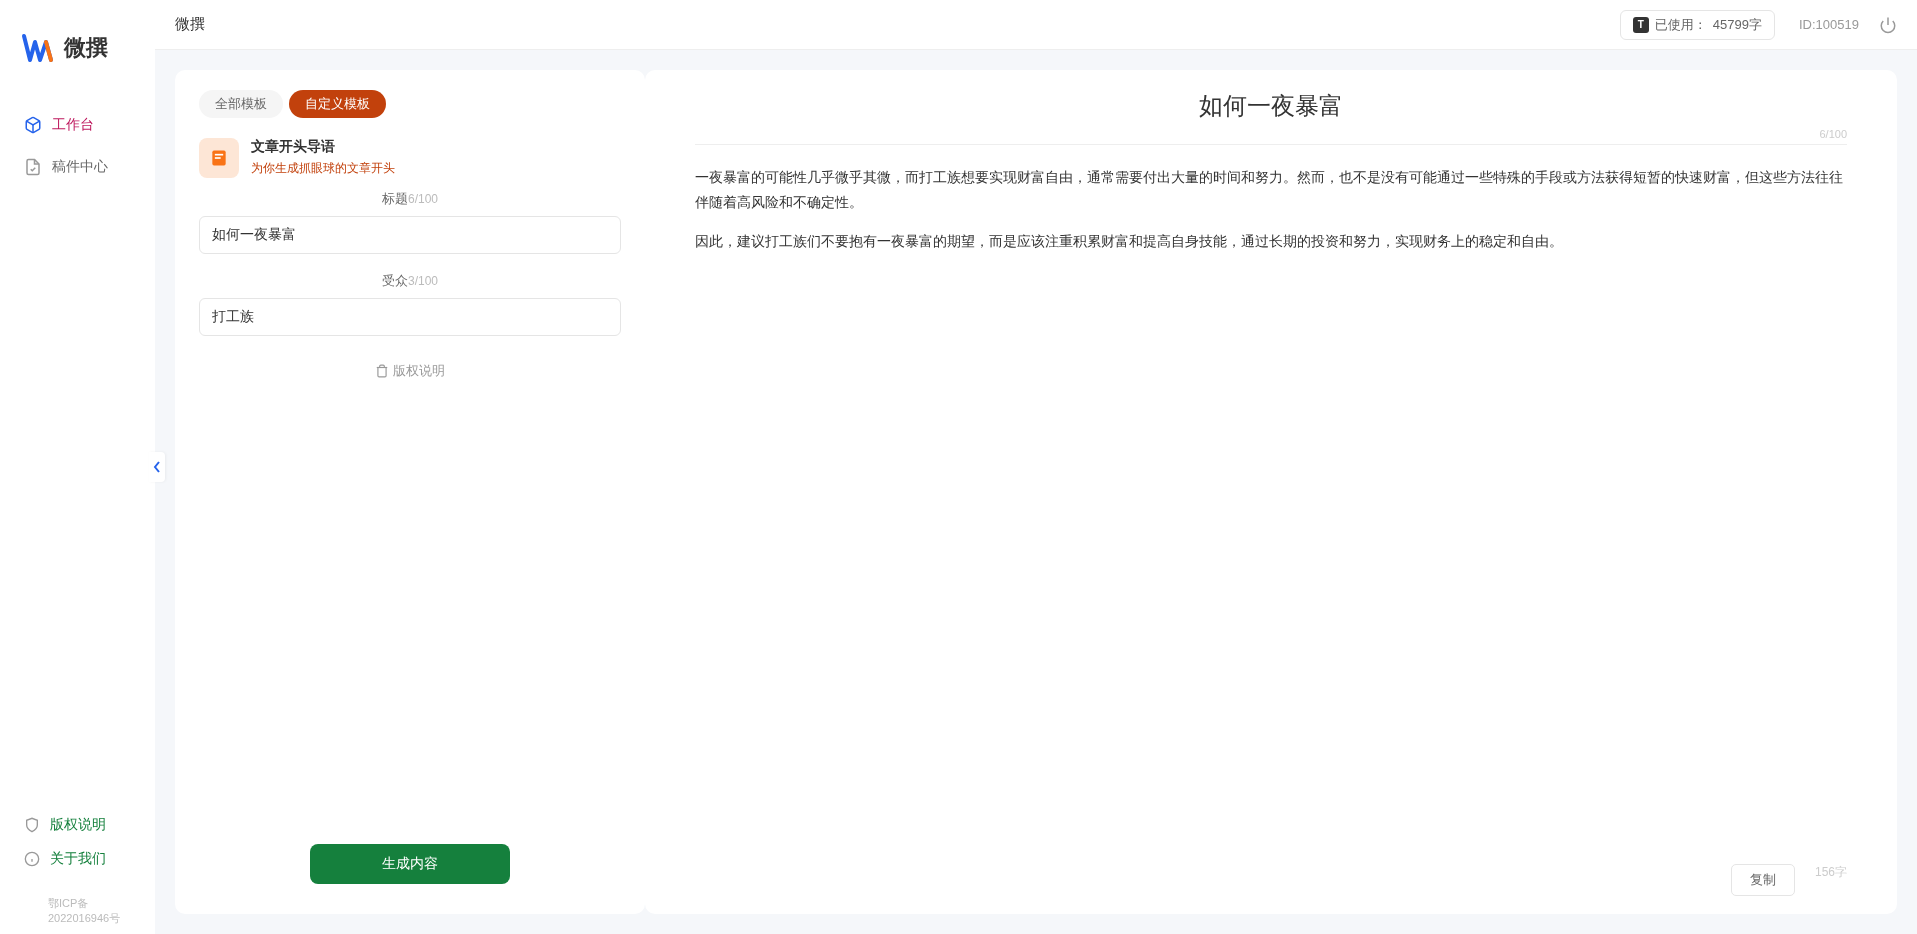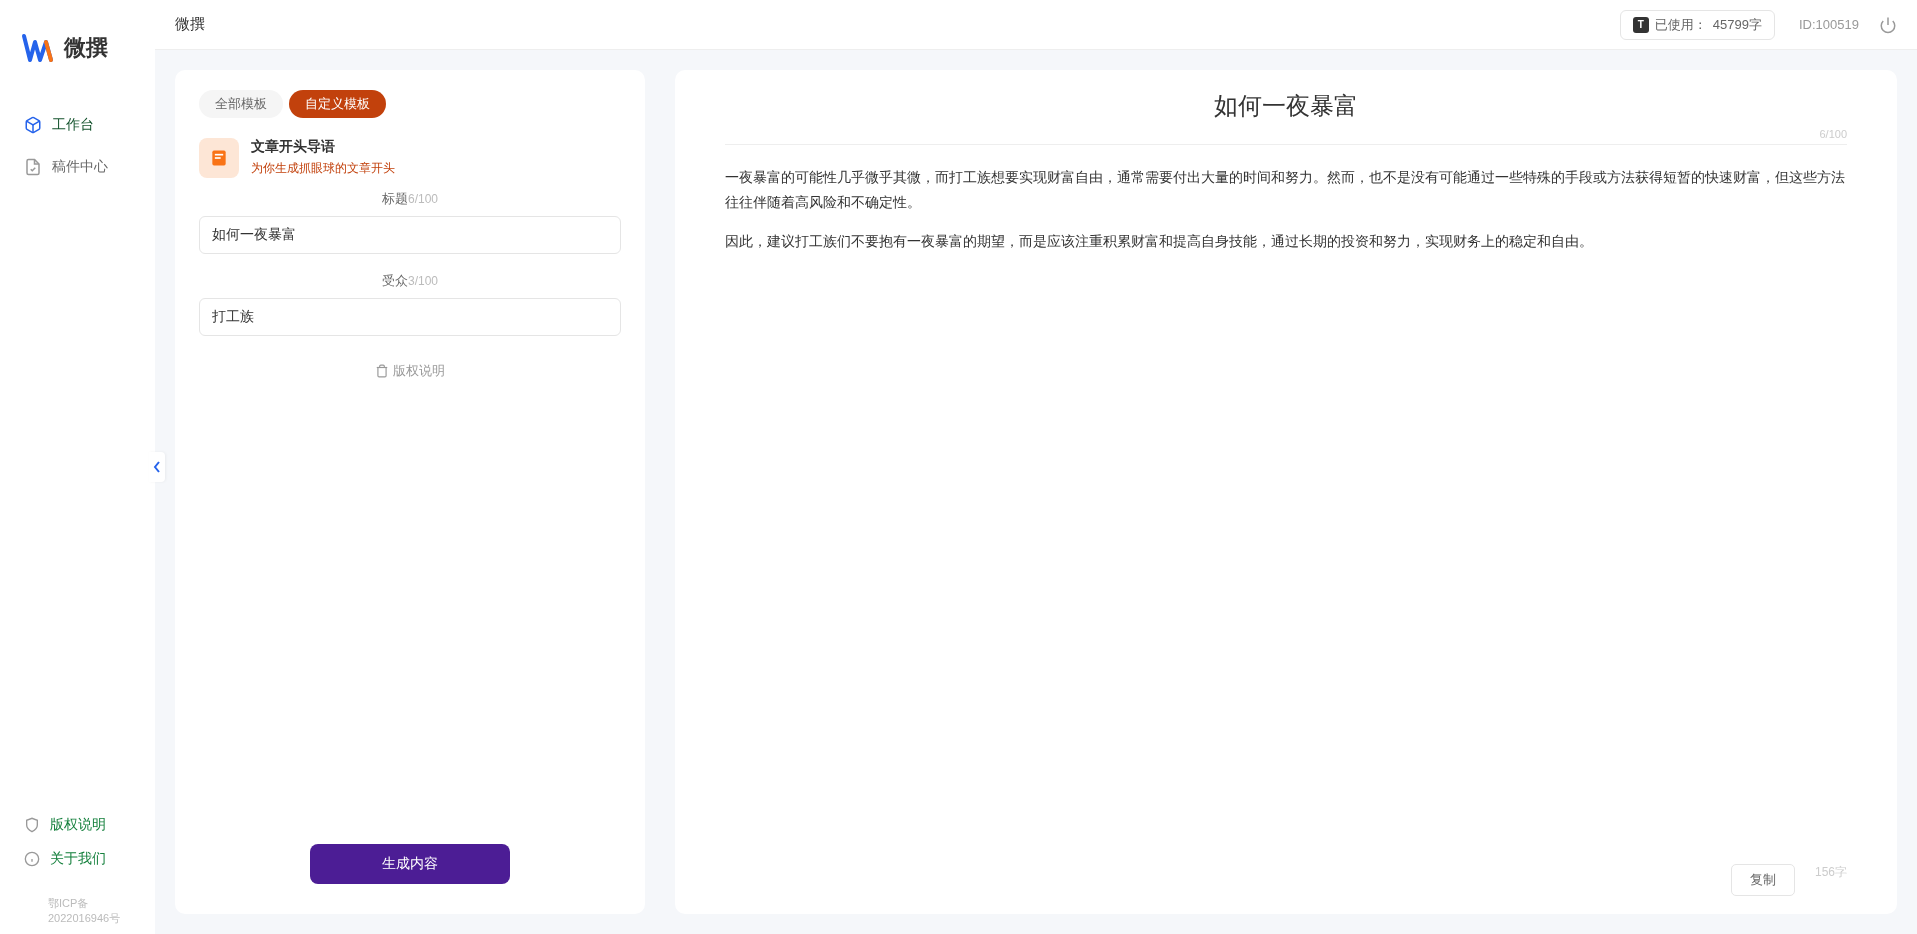--- a/index.html
+++ b/index.html
@@ -4,53 +4,53 @@
 <style>
 * { margin: 0; padding: 0; box-sizing: border-box; }
 body { font-family: -apple-system, BlinkMacSystemFont, "Segoe UI", "PingFang SC", "Microsoft YaHei", sans-serif; background: #f5f7fa; color: #333; font-size: 14px; }
 .app { display: flex; height: 100vh; }
 .sidebar { width: 155px; background: #fff; display: flex; flex-direction: column; position: relative; }
 .logo { padding: 30px 20px 40px; display: flex; align-items: center; gap: 8px; }
 .logo-icon { width: 36px; height: 36px; }
 .logo-text { font-size: 22px; font-weight: 600; color: #333; }
 .nav { flex: 1; padding: 0 12px; }
 .nav-item { display: flex; align-items: center; gap: 10px; padding: 10px 12px; border-radius: 6px; cursor: pointer; margin-bottom: 4px; color: #666; }
-.nav-item.active { color: #14532d; }
+.nav-item.active { color: #be185d; }
 .nav-item .icon { width: 18px; height: 18px; display: flex; align-items: center; justify-content: center; }
 .sidebar-footer { padding: 12px; }
 .footer-item { display: flex; align-items: center; gap: 10px; padding: 8px 12px; color: #15803d; cursor: pointer; }
 .icp { padding: 8px 16px; font-size: 11px; color: #bbb; margin-left: 32px; }
 .collapse-handle { position: absolute; right: -10px; top: 50%; transform: translateY(-50%); width: 16px; height: 30px; background: #fff; border-radius: 0 4px 4px 0; display: flex; align-items: center; justify-content: center; cursor: pointer; box-shadow: 1px 0 3px rgba(0,0,0,0.05); }
 .main { flex: 1; display: flex; flex-direction: column; }
 .topbar { height: 50px; background: #fff; display: flex; align-items: center; padding: 0 20px; border-bottom: 1px solid #eee; }
 .app-name { font-size: 15px; color: #333; }
 .topbar-spacer { flex: 1; }
 .usage-badge { display: flex; align-items: center; gap: 6px; padding: 5px 12px; border: 1px solid #e5e5e5; border-radius: 6px; margin-right: 24px; color: #666; font-size: 13px; }
 .usage-badge .t-icon { width: 16px; height: 16px; background: #333; color: #fff; border-radius: 3px; display: flex; align-items: center; justify-content: center; font-size: 10px; font-weight: bold; }
 .user-id { color: #999; font-size: 13px; margin-right: 20px; }
 .power-btn { width: 18px; height: 18px; cursor: pointer; color: #999; }
-.content { flex: 1; display: flex; gap: 30px; padding: 20px; overflow: hidden; }
+.content { flex: 1; display: flex; gap: 0; padding: 20px; overflow: hidden; }
 .panel { background: #fff; border-radius: 10px; display: flex; flex-direction: column; }
 .left-panel { width: 470px; padding: 20px 24px; }
 .right-panel { flex: 1; padding: 20px 50px; position: relative; }
 .tabs { display: flex; gap: 6px; margin-bottom: 20px; }
 .tab { padding: 5px 16px; border-radius: 14px; font-size: 13px; cursor: pointer; background: #f5f5f5; color: #666; }
 .tab.active { background: #c2410c; color: #fff; }
 .template-card { display: flex; gap: 12px; align-items: flex-start; margin-bottom: 12px; }
 .template-icon { width: 40px; height: 40px; background: #fde6d6; border-radius: 8px; display: flex; align-items: center; justify-content: center; color: #f97316; }
 .template-title { font-size: 14px; font-weight: 600; color: #333; margin-bottom: 4px; }
 .template-desc { font-size: 12px; color: #c2410c; }
 .form-group { margin-bottom: 18px; }
 .form-label-row { display: flex; justify-content: center; align-items: center; margin-bottom: 8px; }
 .form-label { font-size: 13px; color: #666; }
 .char-count { font-size: 12px; color: #bbb; }
 .form-input { width: 100%; padding: 10px 12px; border: 1px solid #e5e5e5; border-radius: 6px; font-size: 14px; color: #333; outline: none; }
 .clear-btn { display: flex; align-items: center; justify-content: center; gap: 4px; color: #999; font-size: 13px; cursor: pointer; padding: 8px; }
 .left-spacer { flex: 1; }
-.generate-btn { width: 200px; margin: 0 auto 10px; padding: 11px; background: #4c1d95; color: #fff; border: none; border-radius: 8px; font-size: 14px; cursor: pointer; }
+.generate-btn { width: 200px; margin: 0 auto 10px; padding: 11px; background: #15803d; color: #fff; border: none; border-radius: 8px; font-size: 14px; cursor: pointer; }
 .article-title { text-align: center; font-size: 24px; font-weight: 400; font-family: "SimSun", serif; margin-bottom: 6px; color: #333; }
 .title-count-row { display: flex; justify-content: flex-end; border-bottom: 1px solid #eee; padding-bottom: 4px; margin-bottom: 20px; }
 .title-count { font-size: 11px; color: #ccc; }
 .article-body { font-size: 14px; line-height: 1.8; color: #333; }
 .article-body p { margin-bottom: 14px; }
 .output-footer { position: absolute; bottom: 18px; right: 50px; display: flex; gap: 20px; margin-left: 8px; }
 .copy-btn { padding: 6px 18px; border: 1px solid #e5e5e5; background: #fff; border-radius: 5px; font-size: 13px; color: #666; cursor: pointer; }
 .word-count { font-size: 12px; color: #ccc; }
 svg { display: block; }
 </style>

